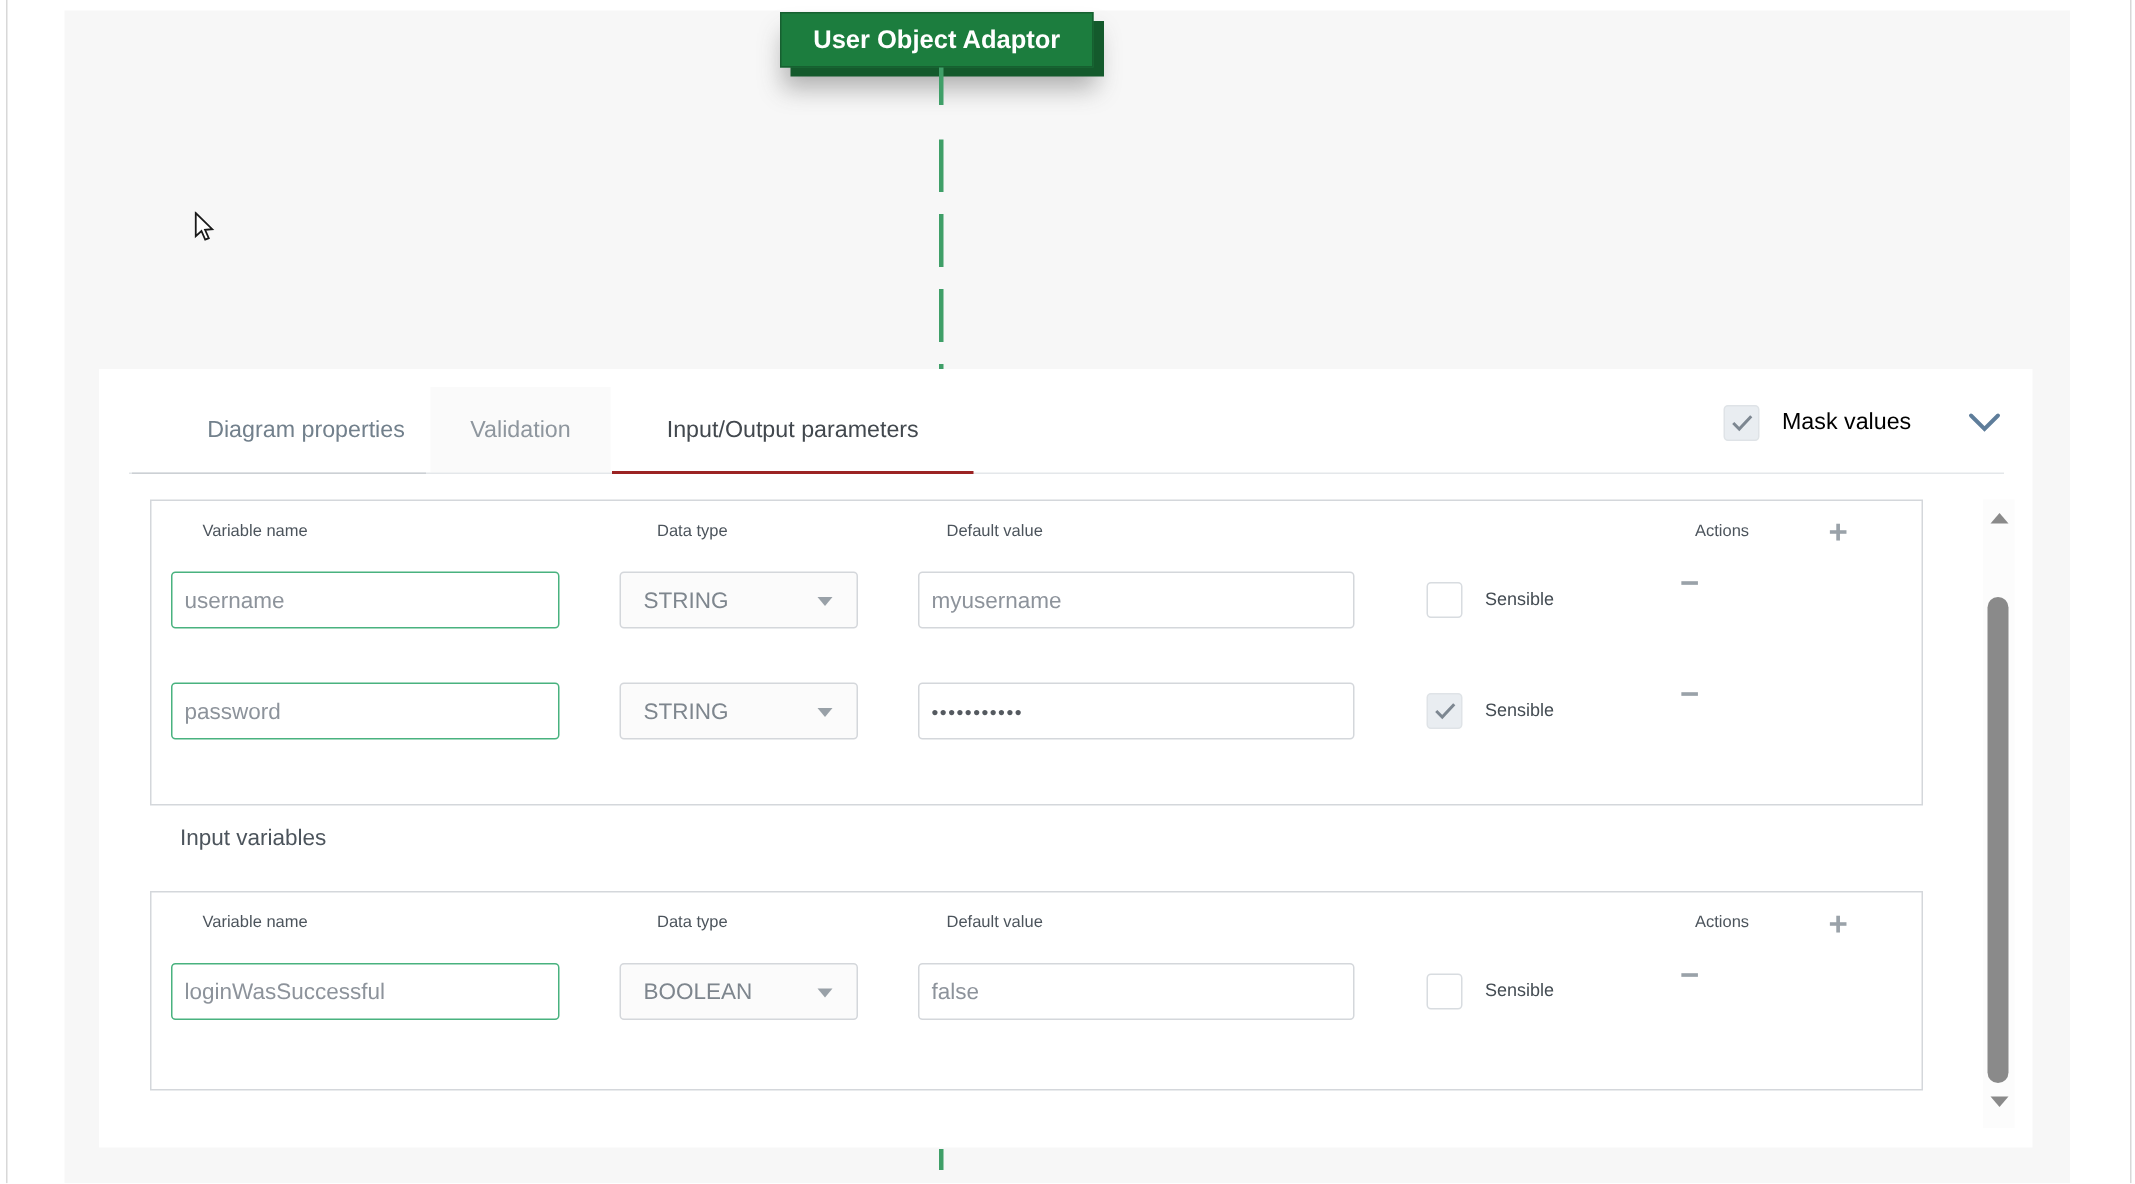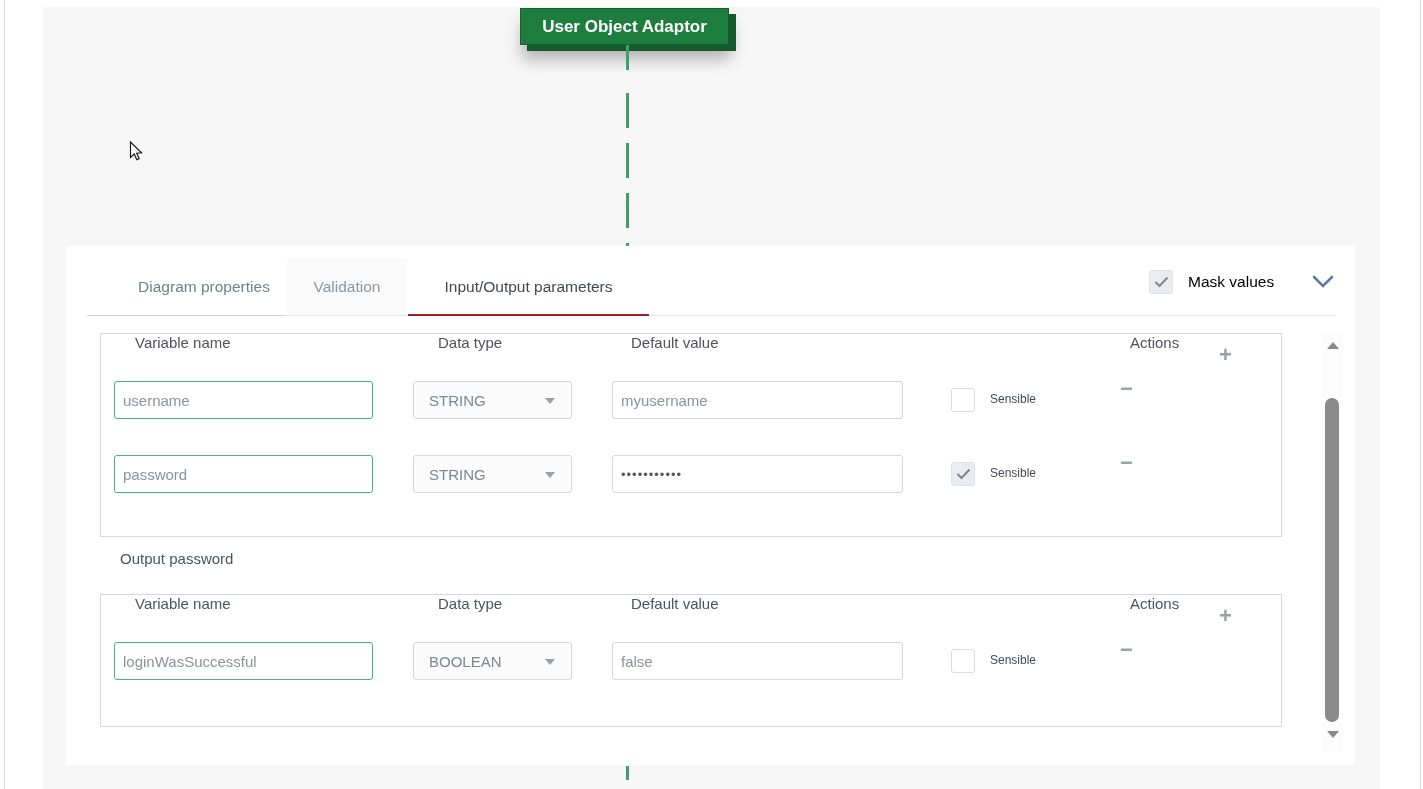--- a/index.html
+++ b/index.html
@@ -38,21 +38,21 @@
         display:flex; align-items:center; justify-content:center; }
   .cb.checked { background:#e9edf1; border-color:#dfe3e7; }
   .mask-cb { left:1083px; top:24px; }
   .mask-label { left:1122px; top:27px; font-size:15.5px; color:#000000; }
   .mask-chevron { left:1246px; top:29px; }
 
   
   .ptable { left:34px; width:1182px; border:1px solid #d4d7db; background:#ffffff; }
   .ptable-input { top:87px; height:204px; }
   .ptable-output { top:348px; height:133px; }
-  .col-header { top:0; font-size:15px; color:#4c545c; }
+  .col-header { top:14px; font-size:11px; color:#4c545c; }
   .h-var { left:34px; } .h-type { left:337px; } .h-def { left:530px; } .h-actions { left:1029px; }
   .plus { left:1118px; top:8px; font-size:22px; font-weight:900; color:#9aa2a9; cursor:pointer; }
   .minus { font-size:22px; font-weight:900; color:#9aa2a9; left:1019px; cursor:pointer; }
 
   .tinput { position:absolute; height:38px; border:1px solid #d4d7db; border-radius:3px;
             background:#ffffff; font-family:"Liberation Sans", sans-serif;
             font-size:15px; color:#8d939b; padding:0 8px; outline:none; }
   .tinput.green { border:1.5px solid #49b27f; }
   .in-var { left:13px; width:259px; }
   .in-def { left:511px; width:291px; }
@@ -151,21 +151,21 @@
         <div class="abs cb checked sens">
           <svg width="15" height="12" viewBox="0 0 15 12">
             <path d="M1.5 6 L5.5 10 L13.5 1.5" fill="none" stroke="#7d8791" stroke-width="2"></path>
           </svg>
         </div>
         <div class="sens-label">Sensible</div>
         <div class="abs minus">−</div>
       </div>
     </div>
 
-    <div class="abs out-label">Output password</div>
+    <div class="abs out-label">Input variables</div>
 
     <div class="abs ptable ptable-output">
       <div class="abs col-header h-var">Variable name</div>
       <div class="abs col-header h-type">Data type</div>
       <div class="abs col-header h-def">Default value</div>
       <div class="abs col-header h-actions">Actions</div>
       <div class="abs plus">+</div>
 
       <div class="row1">
         <input class="tinput in-var green" readonly="" value="loginWasSuccessful" style="">

